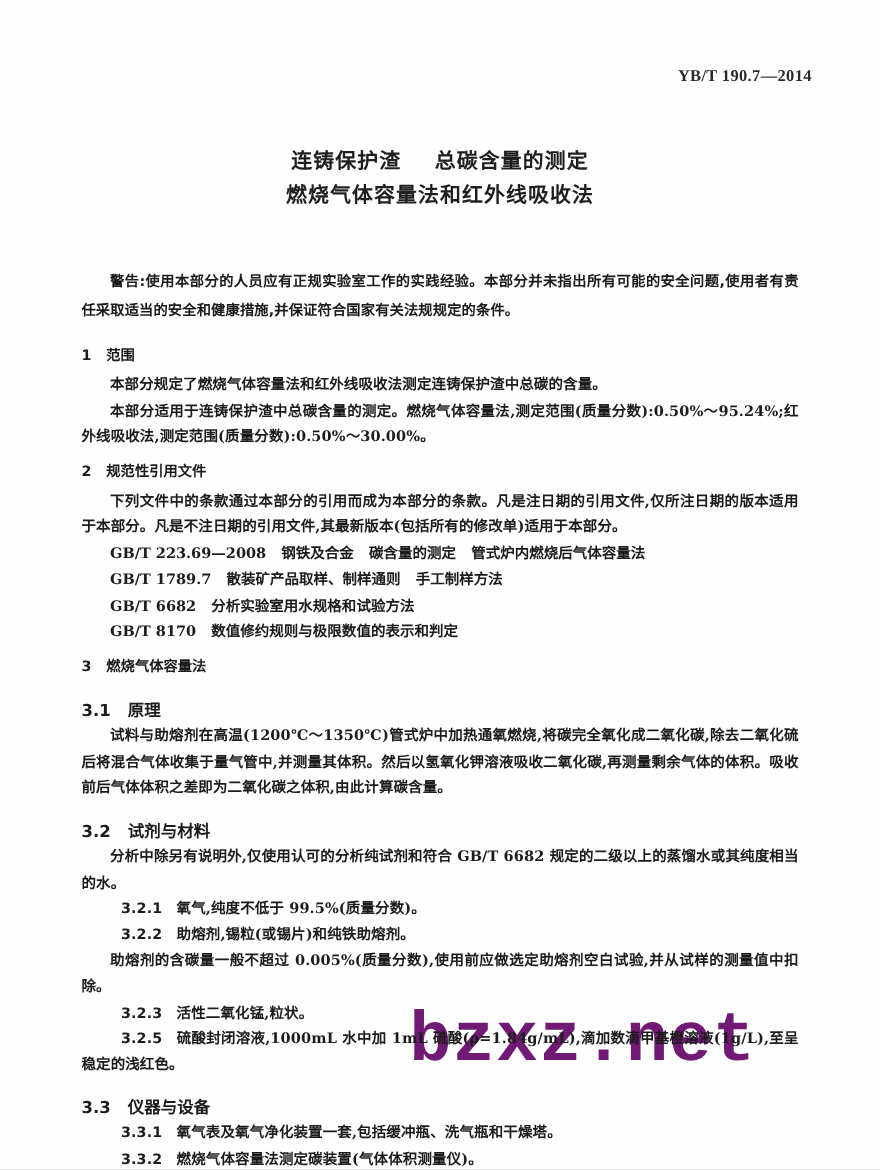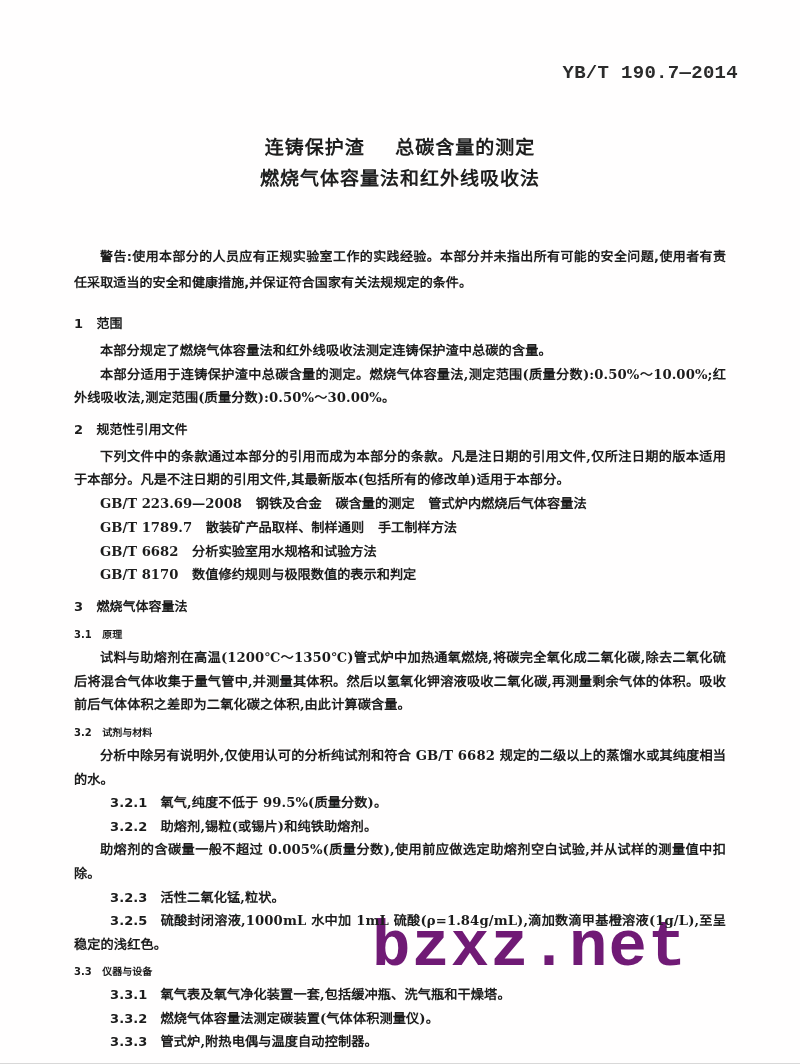--- a/index.html
+++ b/index.html
@@ -37,23 +37,23 @@
   }
   .content {
     position: relative;
     z-index: 2;
   }
   
   .running-head {
     position: absolute;
     right: 62px;
     top: 62px;
-    font-family: Liberation Mono, monospace;
-    font-weight: bold;
-    font-size: 19px;
+    font-family: Liberation Serif, serif;
+    font-weight: bold;
+    font-size: 15px;
     color: #2b2b2b;
     letter-spacing: 0.3px;
     white-space: nowrap;
   }
   
   .doc-title {
     position: absolute;
     left: 0;
     right: 0;
     top: 132px;
@@ -92,25 +92,25 @@
     font-size: 13px;
     color: #1c1c1c;
     line-height: 24px;
     white-space: pre;
     margin-top: 8px;
     margin-bottom: 3px;
   }
   .sub-head {
     font-family: "DejaVu Sans", "Liberation Sans", sans-serif;
     font-weight: bold;
-    font-size: 10px;
+    font-size: 15px;
     color: #1c1c1c;
     line-height: 23px;
     white-space: pre;
-    margin-top: 4px;
+    margin-top: 16px;
   }
   .para {
     font-family: "DejaVu Serif", "Liberation Serif", serif;
     font-weight: bold;
     font-size: 13.2px;
     color: #1c1c1c;
     line-height: 23.6px;
     text-indent: 26px;
     text-align: justify;
     letter-spacing: 0.1px;
@@ -163,21 +163,21 @@
       <div class="line">连铸保护渣    总碳含量的测定</div>
       <div class="line">燃烧气体容量法和红外线吸收法</div>
     </div>
 
     <div class="body-block">
 
       <div class="warning">警告:使用本部分的人员应有正规实验室工作的实践经验。本部分并未指出所有可能的安全问题,使用者有责任采取适当的安全和健康措施,并保证符合国家有关法规规定的条件。</div>
 
       <div class="sec-head">1   范围</div>
       <div class="para">本部分规定了燃烧气体容量法和红外线吸收法测定连铸保护渣中总碳的含量。</div>
-      <div class="para">本部分适用于连铸保护渣中总碳含量的测定。燃烧气体容量法,测定范围(质量分数):0.50%～10.00%;红外线吸收法,测定范围(质量分数):0.50%～30.00%。</div>
+      <div class="para">本部分适用于连铸保护渣中总碳含量的测定。燃烧气体容量法,测定范围(质量分数):0.50%～95.24%;红外线吸收法,测定范围(质量分数):0.50%～30.00%。</div>
 
       <div class="sec-head">2   规范性引用文件</div>
       <div class="para">下列文件中的条款通过本部分的引用而成为本部分的条款。凡是注日期的引用文件,仅所注日期的版本适用于本部分。凡是不注日期的引用文件,其最新版本(包括所有的修改单)适用于本部分。</div>
       <div class="ref-list">
         <div class="ref-item">GB/T 223.69—2008   钢铁及合金   碳含量的测定   管式炉内燃烧后气体容量法</div>
         <div class="ref-item">GB/T 1789.7   散装矿产品取样、制样通则   手工制样方法</div>
         <div class="ref-item">GB/T 6682   分析实验室用水规格和试验方法</div>
         <div class="ref-item">GB/T 8170   数值修约规则与极限数值的表示和判定</div>
       </div>
 

